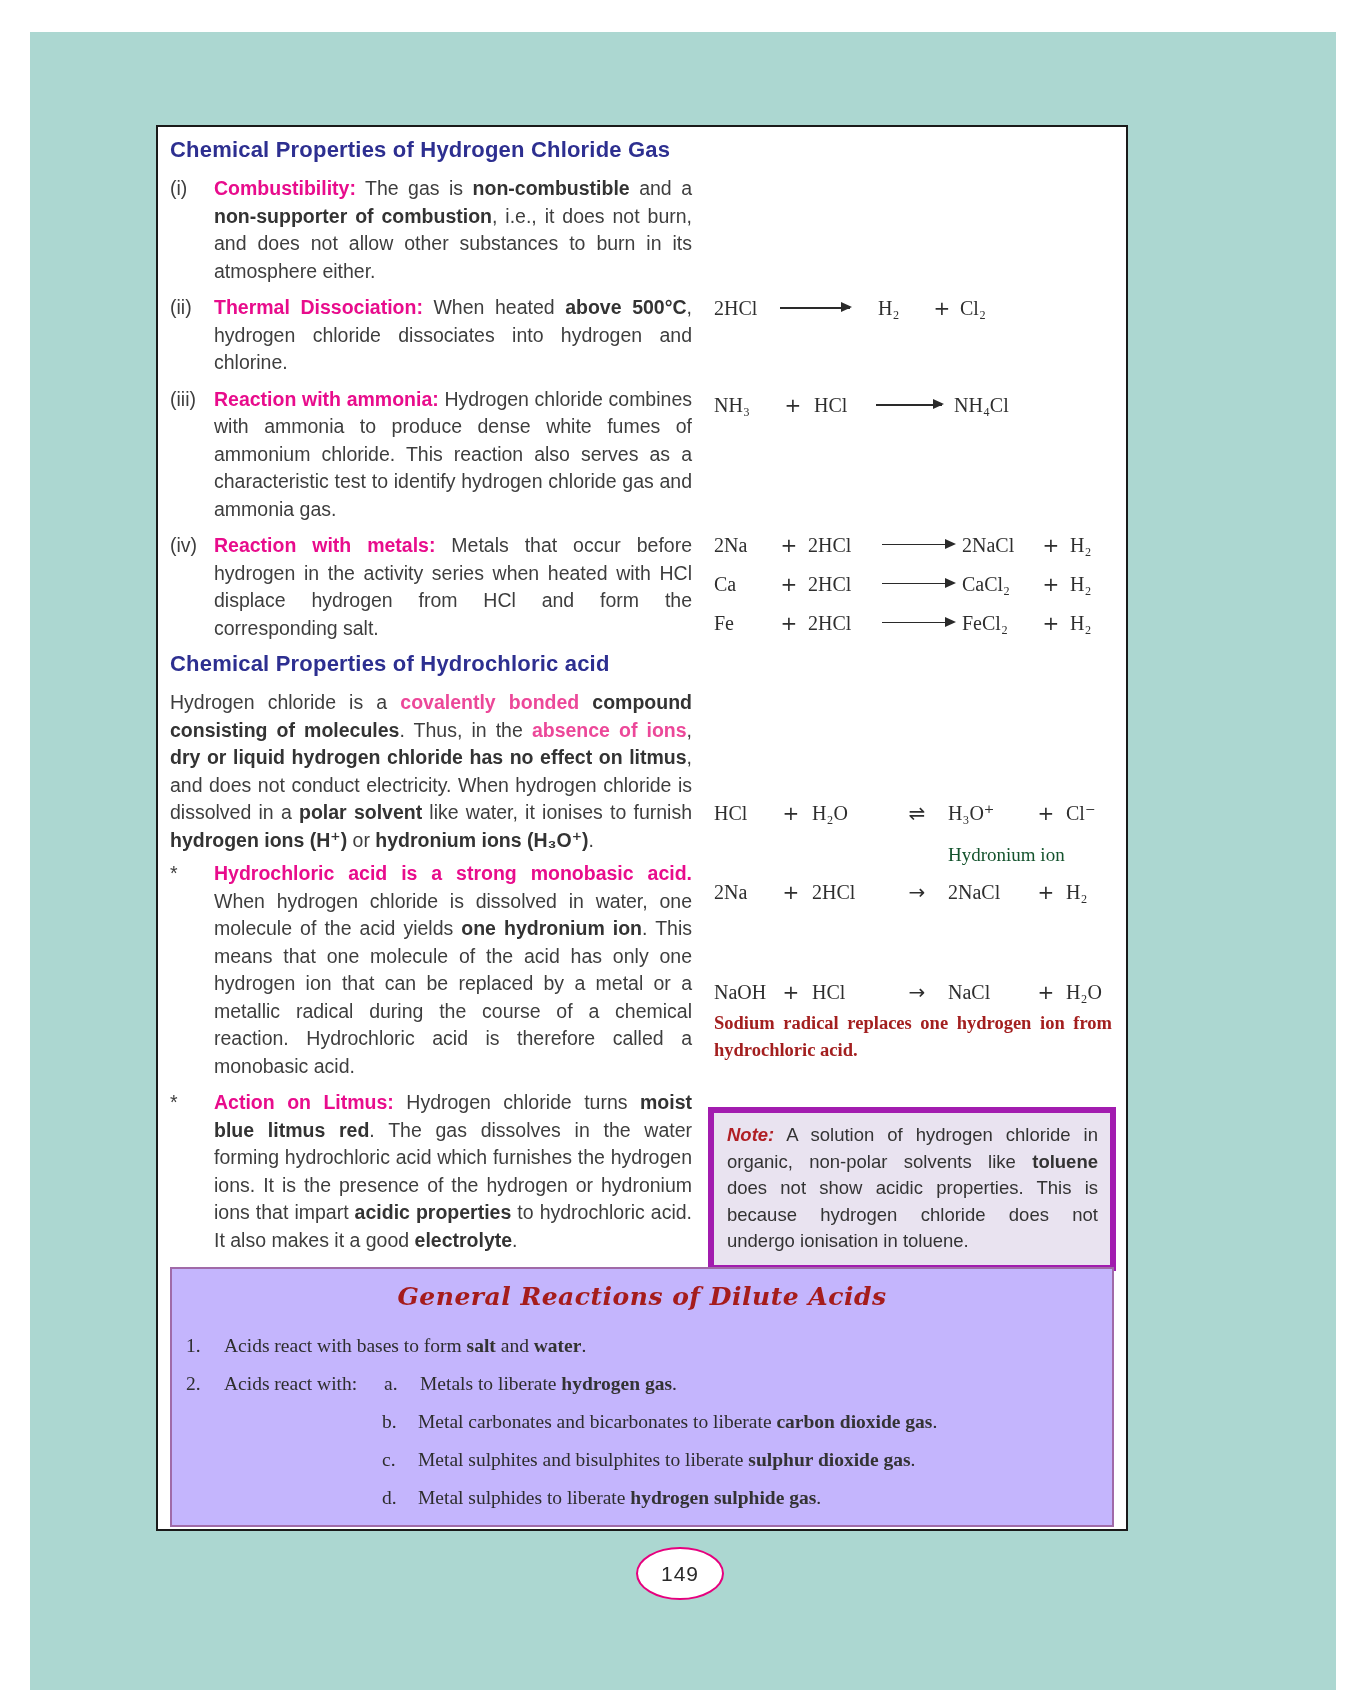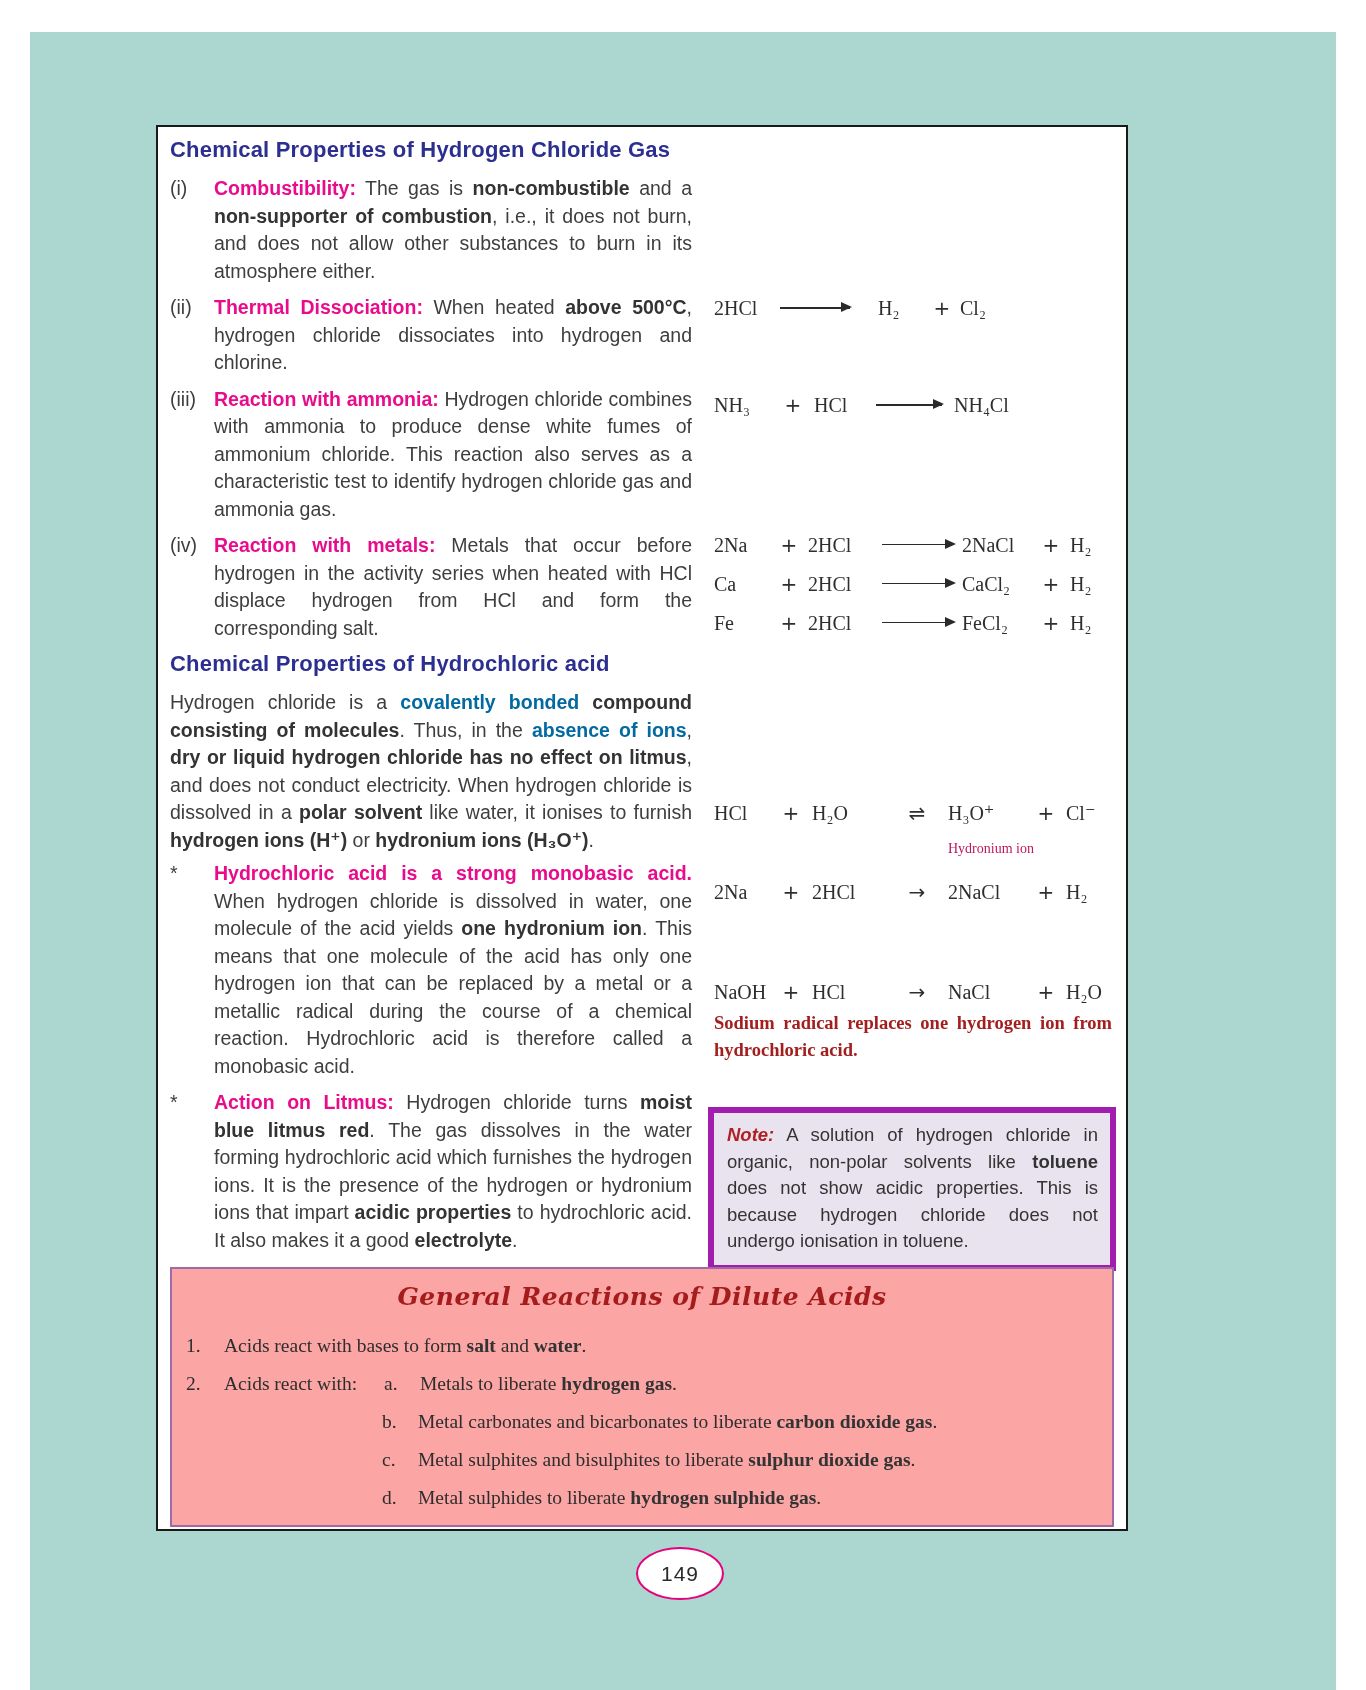--- a/index.html
+++ b/index.html
@@ -21,56 +21,56 @@
   .sec-title{
     color:#2d2f90;font-weight:bold;font-size:22px;line-height:26px;
     margin:2px 0 12px 0;text-align:left;letter-spacing:0.2px;
   }
   .sec-title.second{margin-top:6px;}
   .li{display:flex;margin-bottom:9px;}
   .li .num{width:44px;flex:none;}
   .li .itext{flex:1;text-align:justify;}
   .mg{color:#e80c8c;font-weight:bold;}
   .rich .b{font-weight:bold;color:#333;}
-  .rich .dr{font-weight:bold;color:#0369a1;}
+  .rich .dr{font-weight:bold;color:#ec4899;}
   .intro{margin:0 0 6px 0;}
   
   .eq{
     position:absolute;font-family:"Liberation Serif","DejaVu Serif",serif;
     font-size:20px;color:#2e2e2e;line-height:28px;
   }
   .g1{display:grid;grid-template-columns:64px 100px 46px 36px 46px;align-items:center;}
   .g2{display:grid;grid-template-columns:58px 42px 60px 80px 80px;align-items:center;}
   .gm{display:grid;grid-template-columns:56px 38px 72px 82px 70px 38px 40px;align-items:center;height:39px;}
   .g3{display:grid;grid-template-columns:56px 42px 74px 62px 78px 40px 50px;align-items:center;}
   .arr{position:relative;height:1.6px;background:#2a2a2a;width:70px;justify-self:start;margin-left:2px;}
   .arr:after{
     content:"";position:absolute;right:-2px;top:-4.9px;width:0;height:0;
     border-left:11px solid #2a2a2a;border-top:5.5px solid transparent;border-bottom:5.5px solid transparent;
   }
   .sym{font-family:"DejaVu Sans",sans-serif;font-size:20px;text-align:center;}
   .eq-sub-label{
-    grid-column:5 / span 3;font-size:14px;margin-top:8px;white-space:nowrap;color:#be185d;
+    grid-column:5 / span 3;font-size:19px;margin-top:14px;white-space:nowrap;color:#14532d;
   }
   .red-cap{
     position:absolute;left:556px;width:398px;font-family:"Liberation Serif","DejaVu Serif",serif;
     font-weight:bold;color:#a31f1f;font-size:18.5px;line-height:27px;text-align:justify;
   }
   .note-box{
     position:absolute;left:550px;top:980px;width:408px;box-sizing:border-box;
     background:#e9e3f0;border:6px solid #a21caf;padding:9px 12px 10px 13px;
     font-family:Liberation Sans, sans-serif;font-size:18.5px;line-height:26.5px;
     color:#333;text-align:justify;
   }
   .note-box .nl{color:#b01f24;font-weight:bold;font-style:italic;}
   .note-box .b{font-weight:bold;}
   
   .general-box{
     position:absolute;left:12px;top:1140px;width:944px;height:260px;box-sizing:border-box;
-    background:#fca5a5;border:2px solid #a06aa8;
+    background:#c4b5fd;border:2px solid #a06aa8;
     font-family:"Liberation Serif","DejaVu Serif",serif;color:#2d2d2d;font-size:19.5px;
     overflow:hidden;
   }
   .gr-title{
     text-align:center;color:#a51c1c;font-weight:bold;font-style:italic;
     font-size:25px;margin-top:13px;letter-spacing:0.5px;
     font-family:"DejaVu Serif",serif;
   }
   .gr-row1{display:flex;margin:24px 0 0 14px;}
   .gr-row2{display:flex;margin:16px 0 0 14px;}

